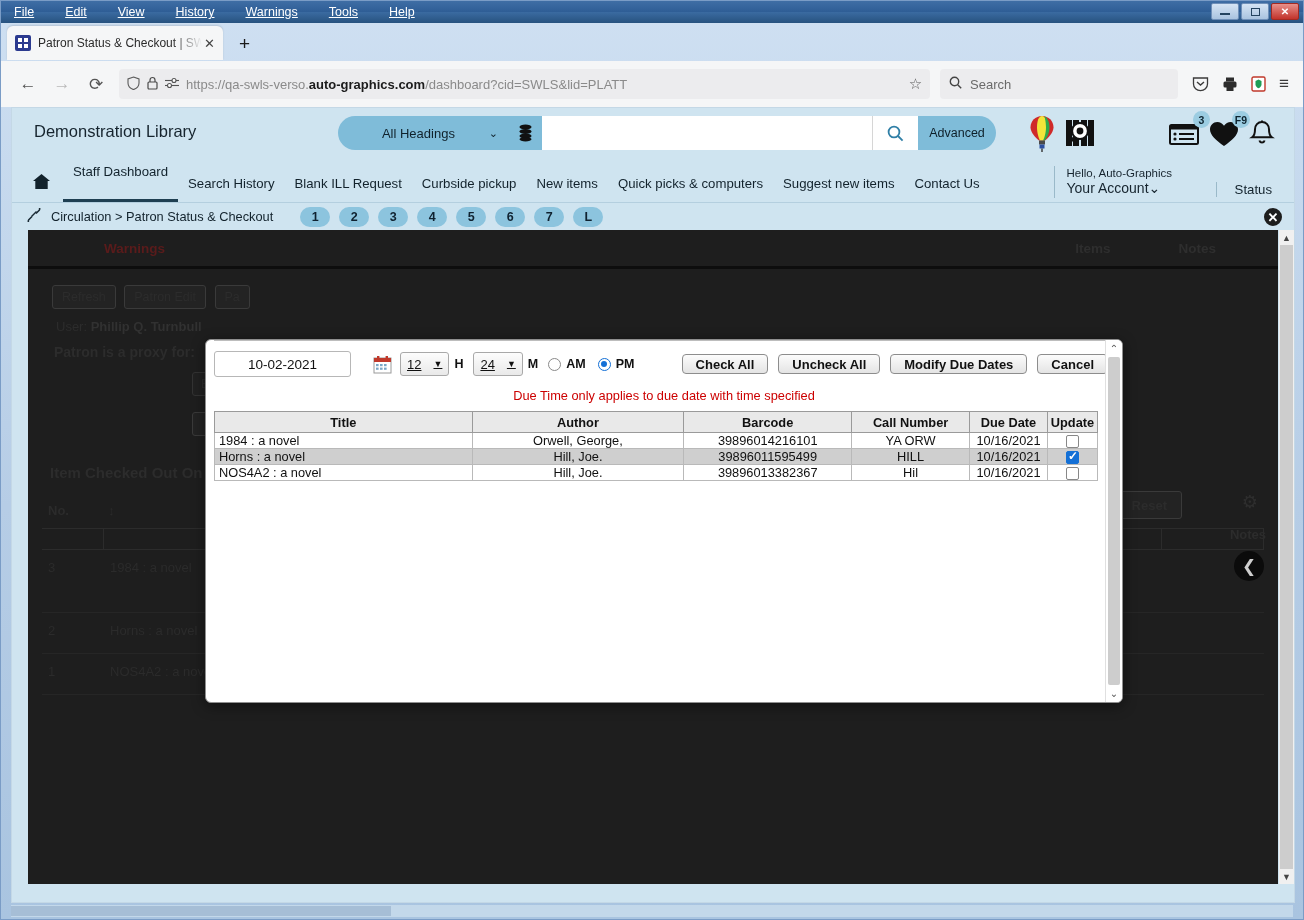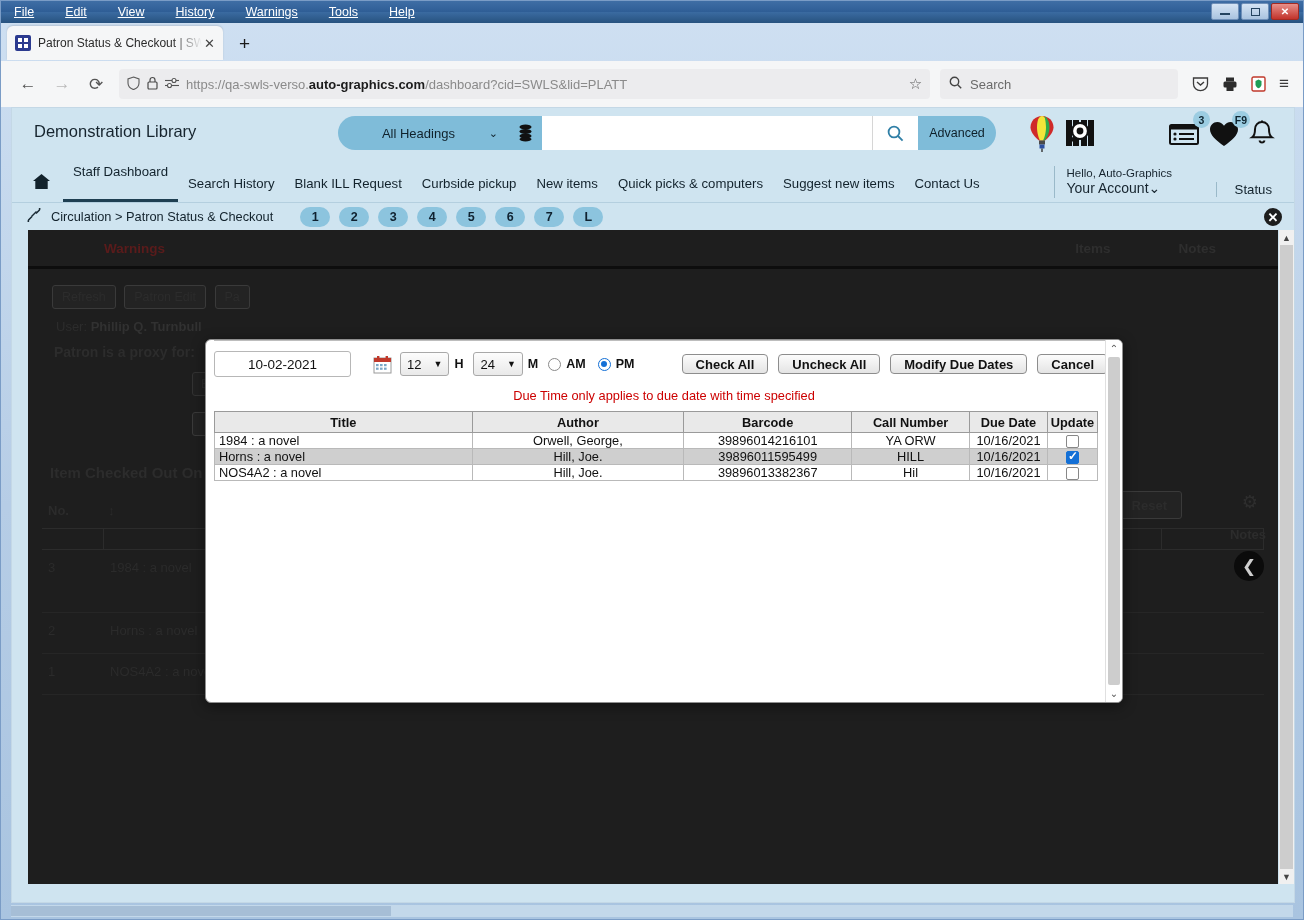--- a/index.html
+++ b/index.html
@@ -191,21 +191,21 @@
   #mtoolbar { display:flex; align-items:center; padding:10px 8px 0 8px; gap:0; }
   #datefield {
     width:137px; height:26px; border:1px solid #b7b7b7; border-radius:3px; background:#fff;
     display:flex; align-items:center; justify-content:center; font-size:13.5px; color:#111;
   }
   #calicon { margin-left:22px; margin-right:8px; display:flex; }
   .tsel {
     height:24px; min-width:48px; border:1px solid #a9a9a9; border-radius:3px;
     background:linear-gradient(180deg,#fdfdfd,#e9e9e9);
     display:flex; align-items:center; justify-content:center; gap:12px;
-    font-size:13px; color:#111; padding:0 6px;
+    font-size:13px; color:#111; padding:0 6px;text-decoration:underline;
   }
   .tsel .cv { font-size:9px; }
   .unit { font-size:12.5px; font-weight:bold; color:#111; margin:0 10px 0 5px; }
   .radio { width:13px; height:13px; border-radius:50%; border:1.5px solid #8a8a8a; background:#fff;
            display:inline-block; position:relative; }
   .radio.on { border-color:#1470d6; }
   .radio.on:after { content:""; position:absolute; left:2.5px; top:2.5px; width:6px; height:6px;
                     border-radius:50%; background:#1470d6; }
   .rlabel { font-size:12.5px; font-weight:bold; color:#111; margin-left:5px; margin-right:12px; }
   #mbtns { margin-left:auto; display:flex; gap:10px; padding-right:6px; }

